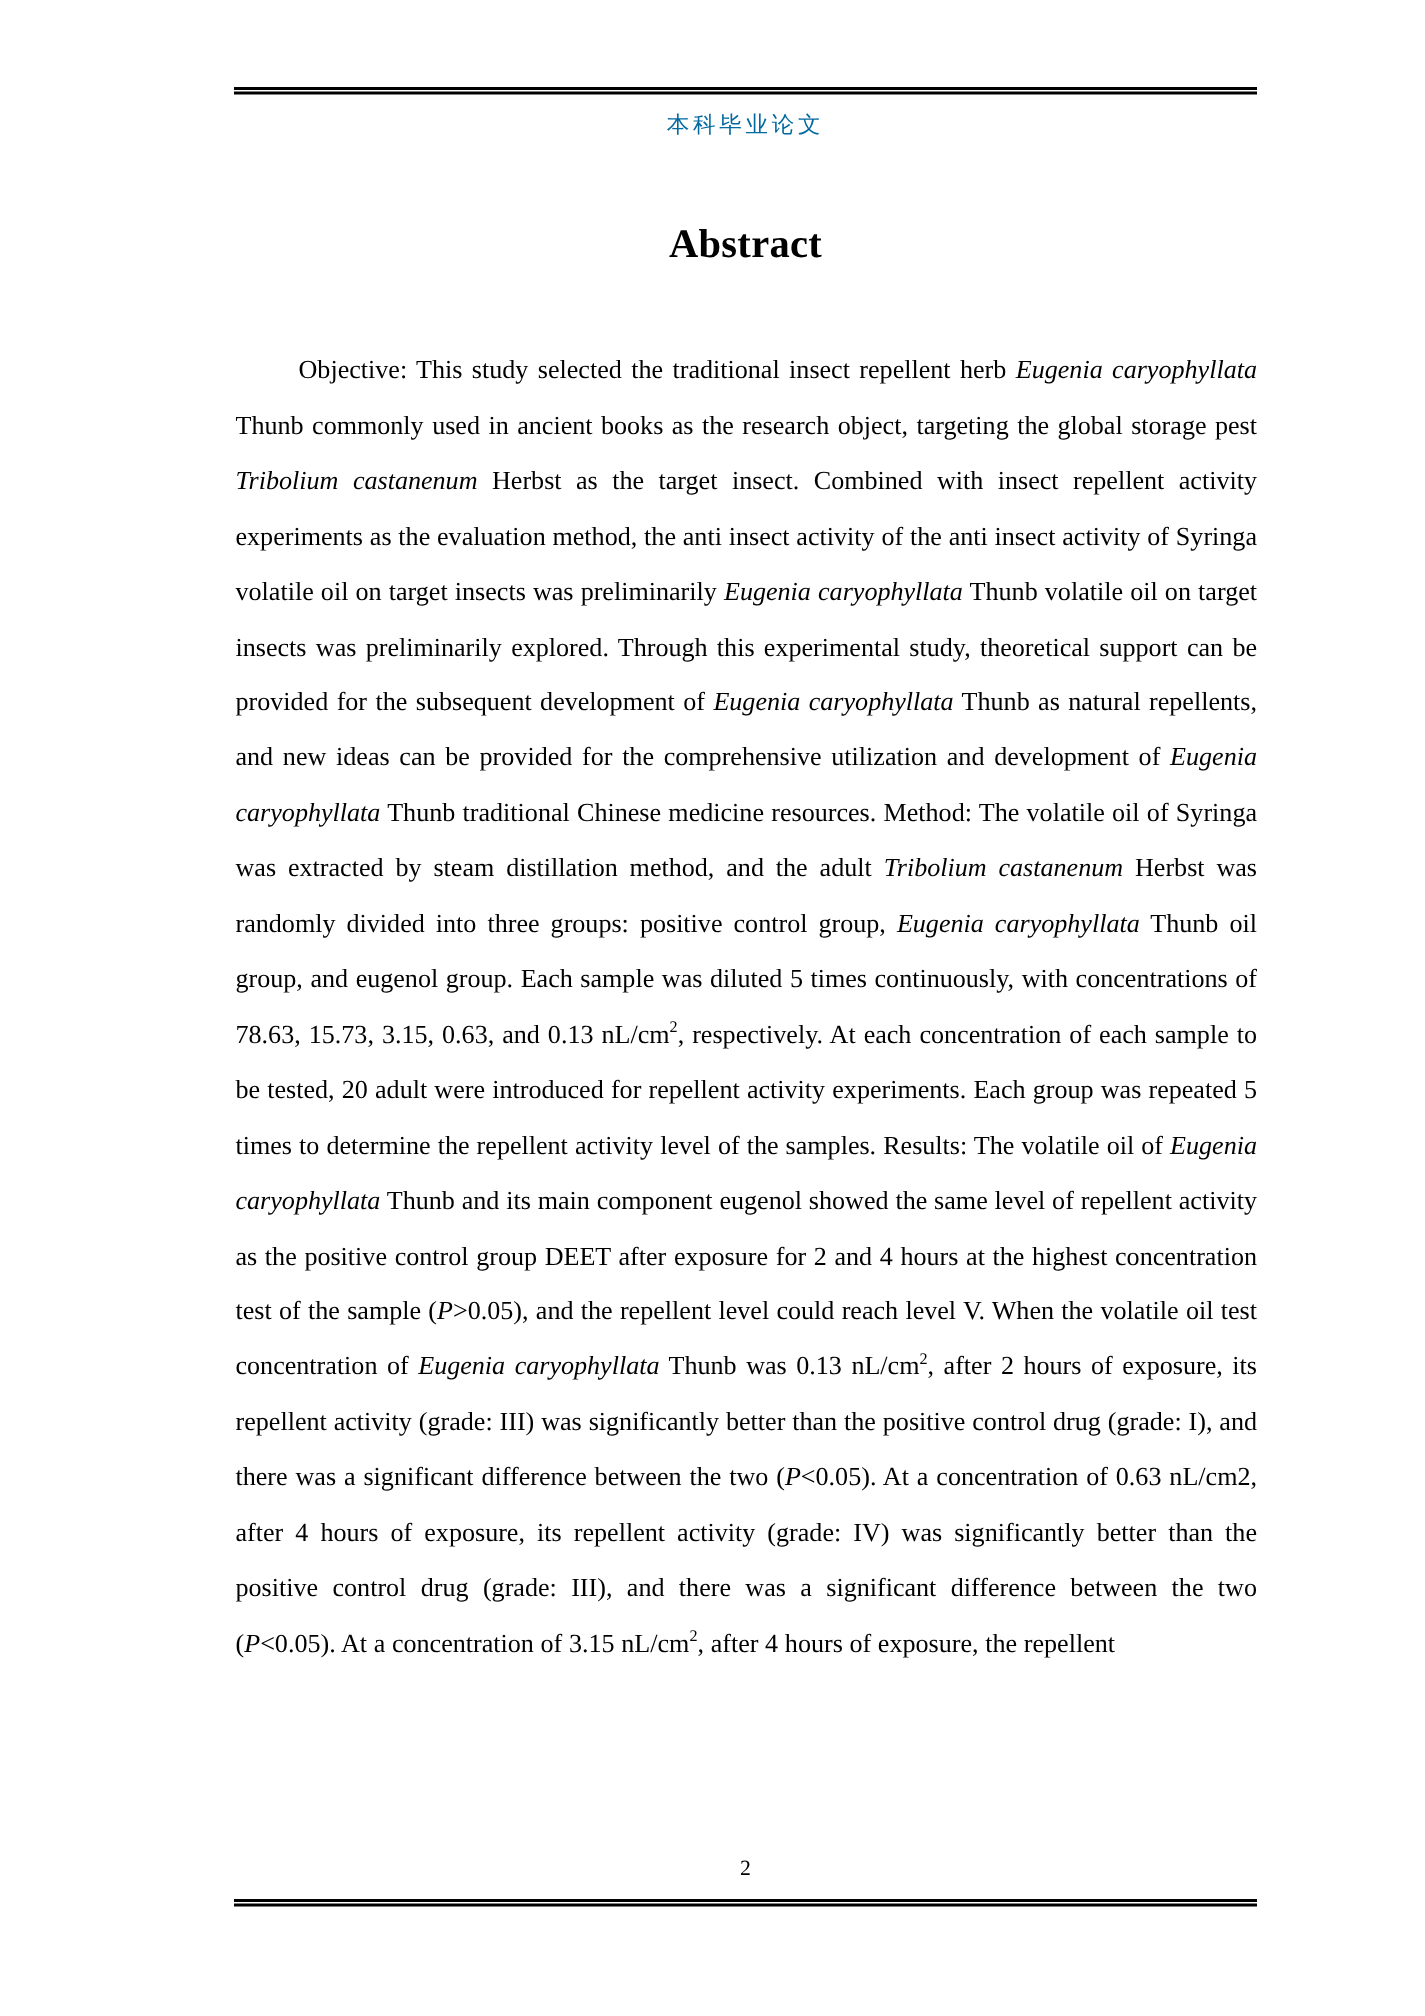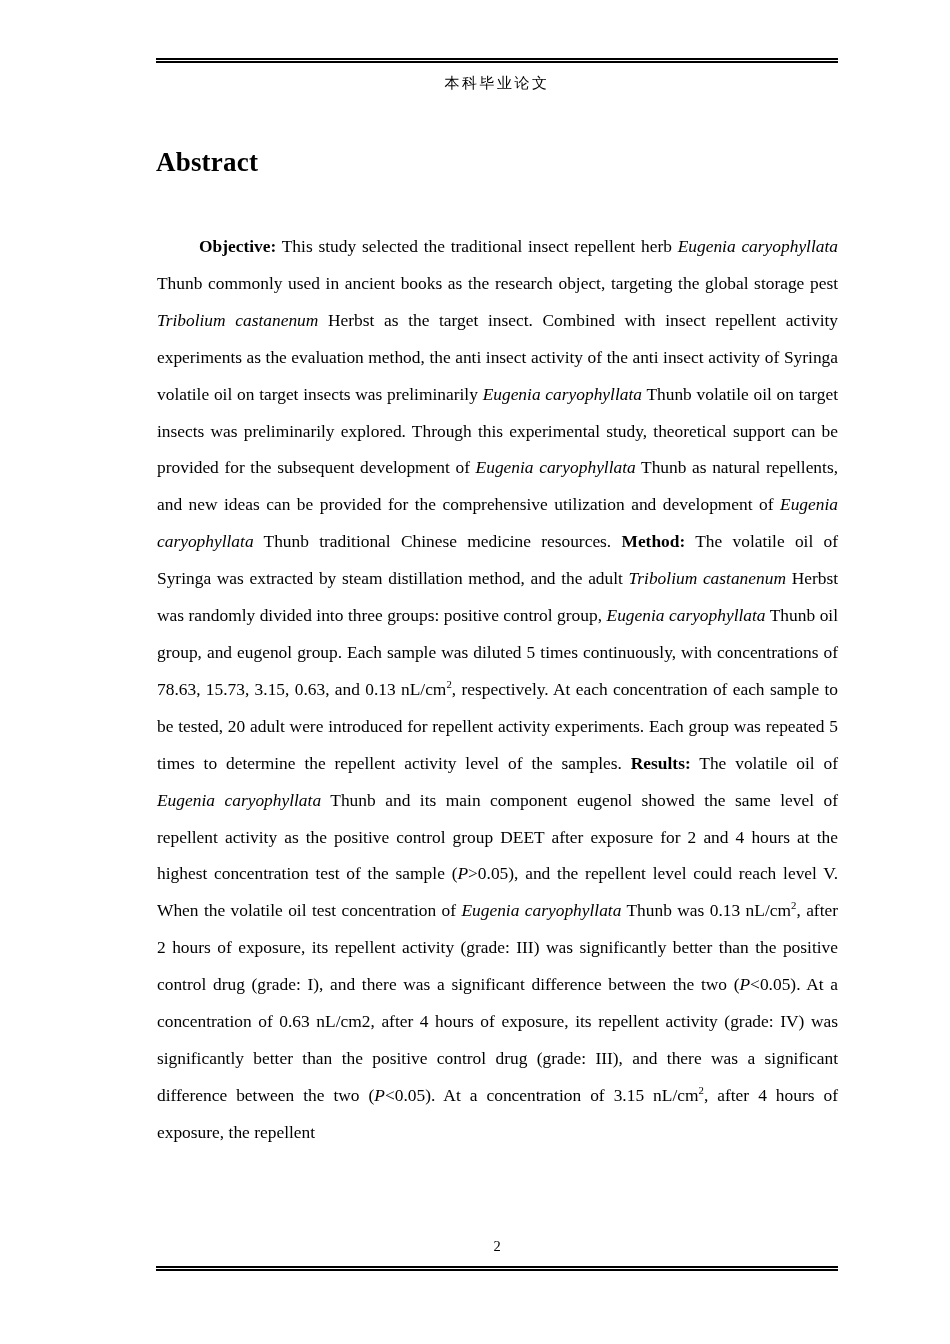--- a/index.html
+++ b/index.html
@@ -34,32 +34,32 @@
     background: #ffffff;
     box-sizing: border-box;
   }
 
   .header-text {
     text-align: center;
     font-size: 15px;
     line-height: 22px;
     margin-top: 9px;
     letter-spacing: 2.5px;
-    color: #000000;
+    color: #0369a1;
     font-family: "DejaVu Serif", "Liberation Serif", serif;
     white-space: nowrap;
   }
 
   
   .doc-title {
     position: absolute;
     left: 156px;
     top: 145px;
     width: 682px;
-    text-align: left;
+    text-align: center;
     font-size: 27px;
     font-weight: bold;
     line-height: 34px;
     letter-spacing: 0.2px;
   }
 
   
   .body-block {
     position: absolute;
     left: 157px;
@@ -71,21 +71,21 @@
     margin: 0;
     text-align: justify;
     text-justify: inter-word;
     font-size: 17.4px;
     line-height: 36.9px;
     text-indent: 42px;
     hyphens: none;
     word-spacing: 0.1px;
   }
 
-  .abstract-para b { font-weight: bold; }
+  .abstract-para b { font-weight: normal; }
   .abstract-para i { }
 
   sup {
     font-size: 0.62em;
     vertical-align: super;
     line-height: 0;
   }
 
   
   .footer-block {

